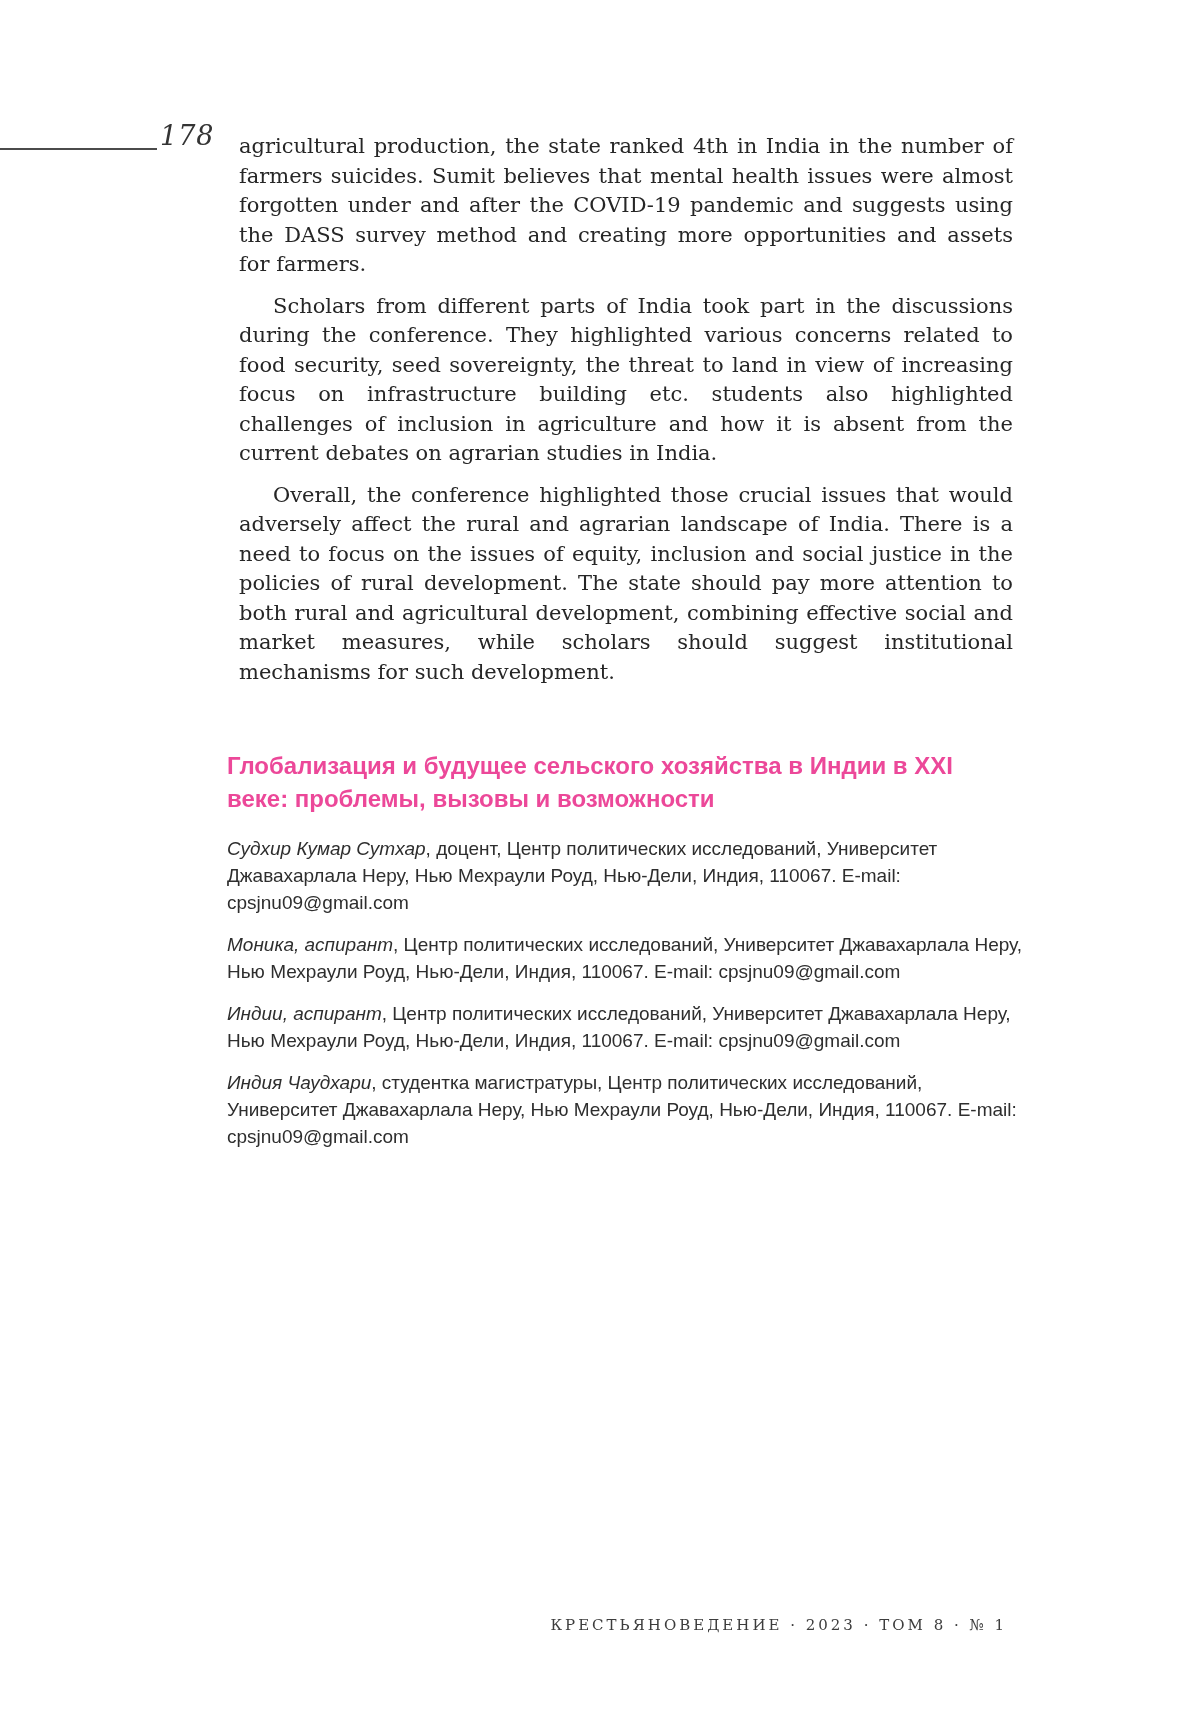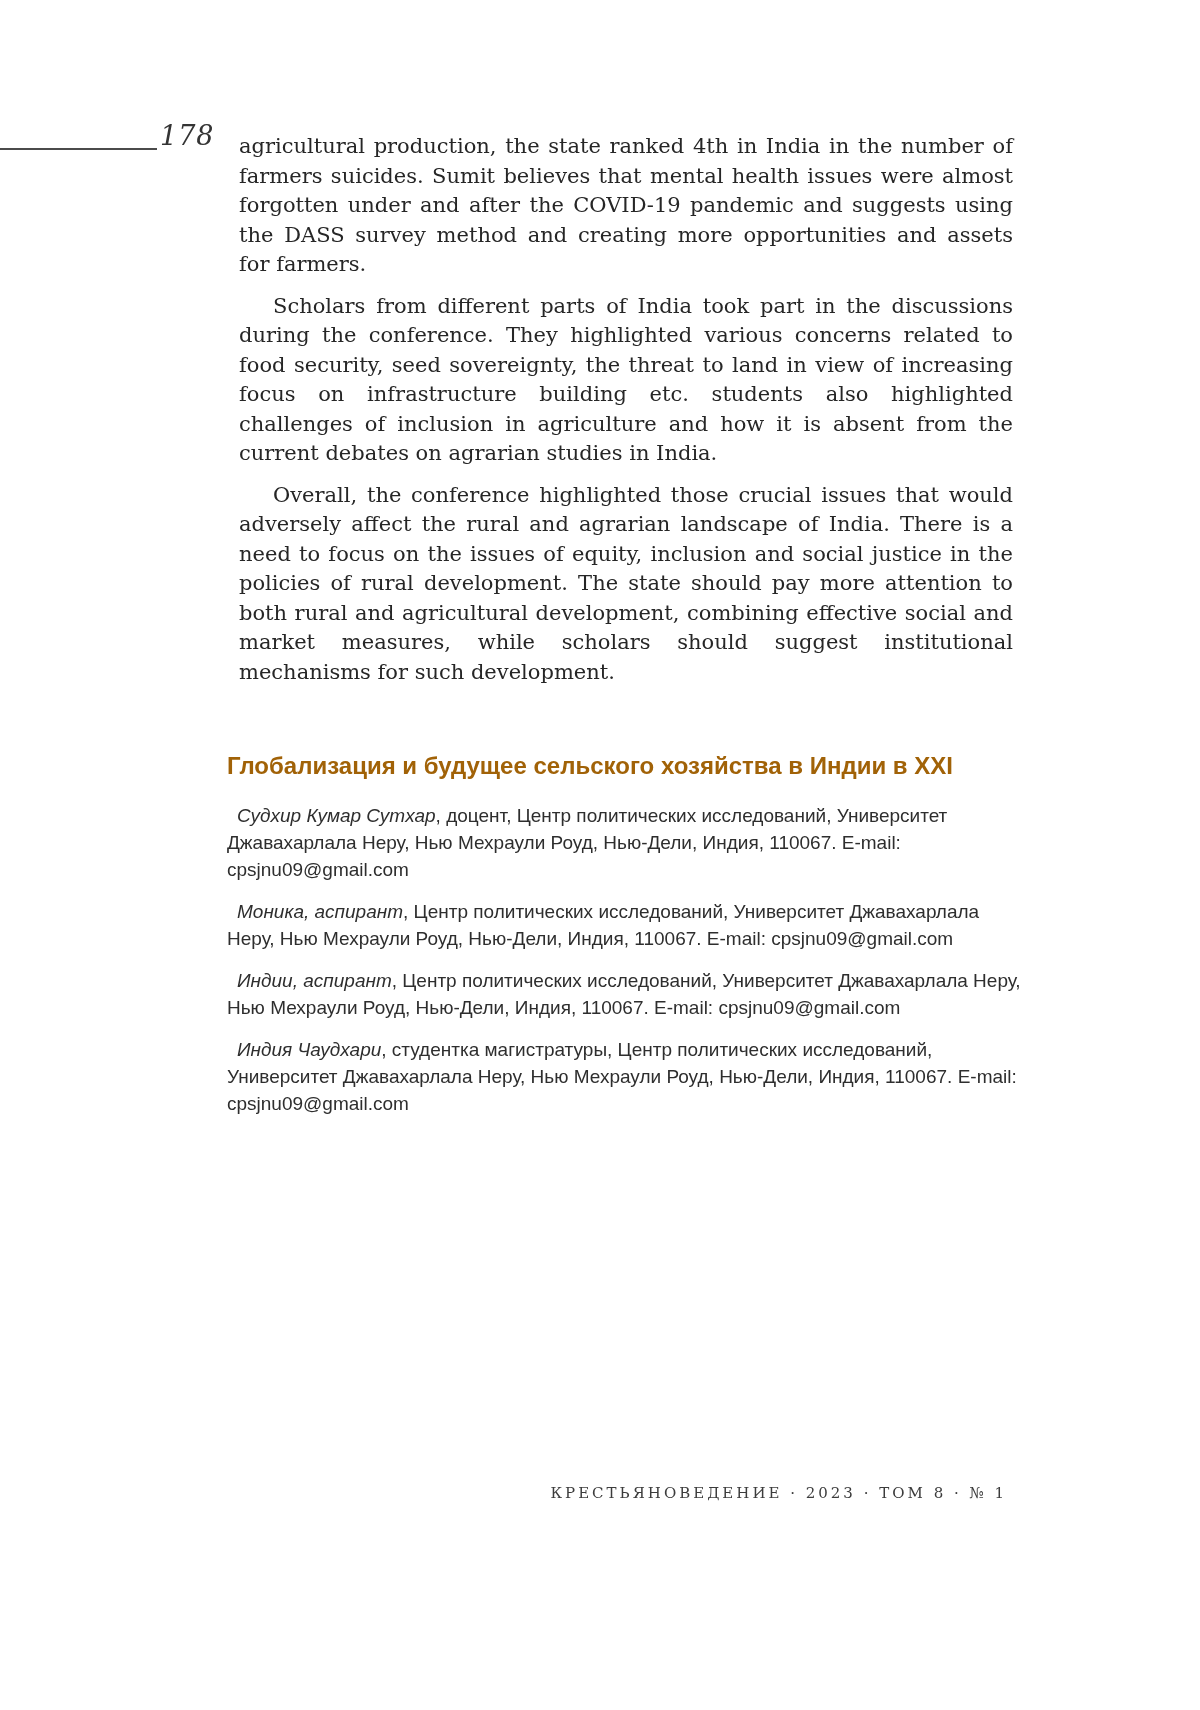--- a/index.html
+++ b/index.html
@@ -45,35 +45,35 @@
     text-align: justify;
     color: #262626;
   }
   .body-text p.indent { text-indent: 34px; }
   .ru-title {
     margin-top: 62px;
     font-family: "Liberation Sans", sans-serif;
     font-weight: bold;
     font-size: 24px;
     line-height: 33px;
-    color: #a16207;
+    color: #ec4899;
   }
   .authors {
     font-family: "Liberation Sans", sans-serif;
     font-size: 19px;
     line-height: 27px;
     color: #2e2e2e;
   }
   .authors .author { margin: 15px 0 0 0; }
   .authors .author:first-child { margin-top: 20px; }
-  .author .name { font-style: italic; margin-left: 10px; }
+  .author .name { font-style: italic; }
   .journal-footer {
     position: absolute;
     left: 227px;
-    top: 1484px;
+    top: 1616px;
     width: 780px;
     text-align: right;
     font-family: "DejaVu Serif", serif;
     font-size: 15px;
     letter-spacing: 3px;
     color: #3c3c3c;
     white-space: nowrap;
   }
 </style>
 </head>
@@ -88,20 +88,21 @@
   <div class="main-col">
 
     <div class="body-text">
       <p>agricultural production, the state ranked 4th in India in the number of farmers suicides. Sumit believes that mental health issues were almost forgotten under and after the COVID-19 pandemic and suggests using the DASS survey method and creating more opportunities and assets for farmers.</p>
       <p class="indent">Scholars from different parts of India took part in the discussions during the conference. They highlighted various concerns related to food security, seed sovereignty, the threat to land in view of increasing focus on infrastructure building etc. students also highlighted challenges of inclusion in agriculture and how it is absent from the current debates on agrarian studies in India.</p>
       <p class="indent">Overall, the conference highlighted those crucial issues that would adversely affect the rural and agrarian landscape of India. There is a need to focus on the issues of equity, inclusion and social justice in the policies of rural development. The state should pay more attention to both rural and agricultural development, combining effective social and market measures, while scholars should suggest institutional mechanisms for such development.</p>
     </div>
 
     <div class="ru-title">
       <div>Глобализация и будущее сельского хозяйства в Индии в XXI</div>
+      <div>веке: проблемы, вызовы и возможности</div>
     </div>
 
     <div class="authors">
 
       <p class="author"><span class="name">Судхир Кумар Сутхар</span><span>, доцент, Центр политических исследований, Университет Джавахарлала Неру, Нью Мехраули Роуд, Нью-Дели, Индия, 110067. E-mail: cpsjnu09@gmail.com</span></p>
 
       <p class="author"><span class="name">Моника, аспирант</span><span>, Центр политических исследований, Университет Джавахарлала Неру, Нью Мехраули Роуд, Нью-Дели, Индия, 110067. E-mail: cpsjnu09@gmail.com</span></p>
 
       <p class="author"><span class="name">Индии, аспирант</span><span>, Центр политических исследований, Университет Джавахарлала Неру, Нью Мехраули Роуд, Нью-Дели, Индия, 110067. E-mail: cpsjnu09@gmail.com</span></p>
 

